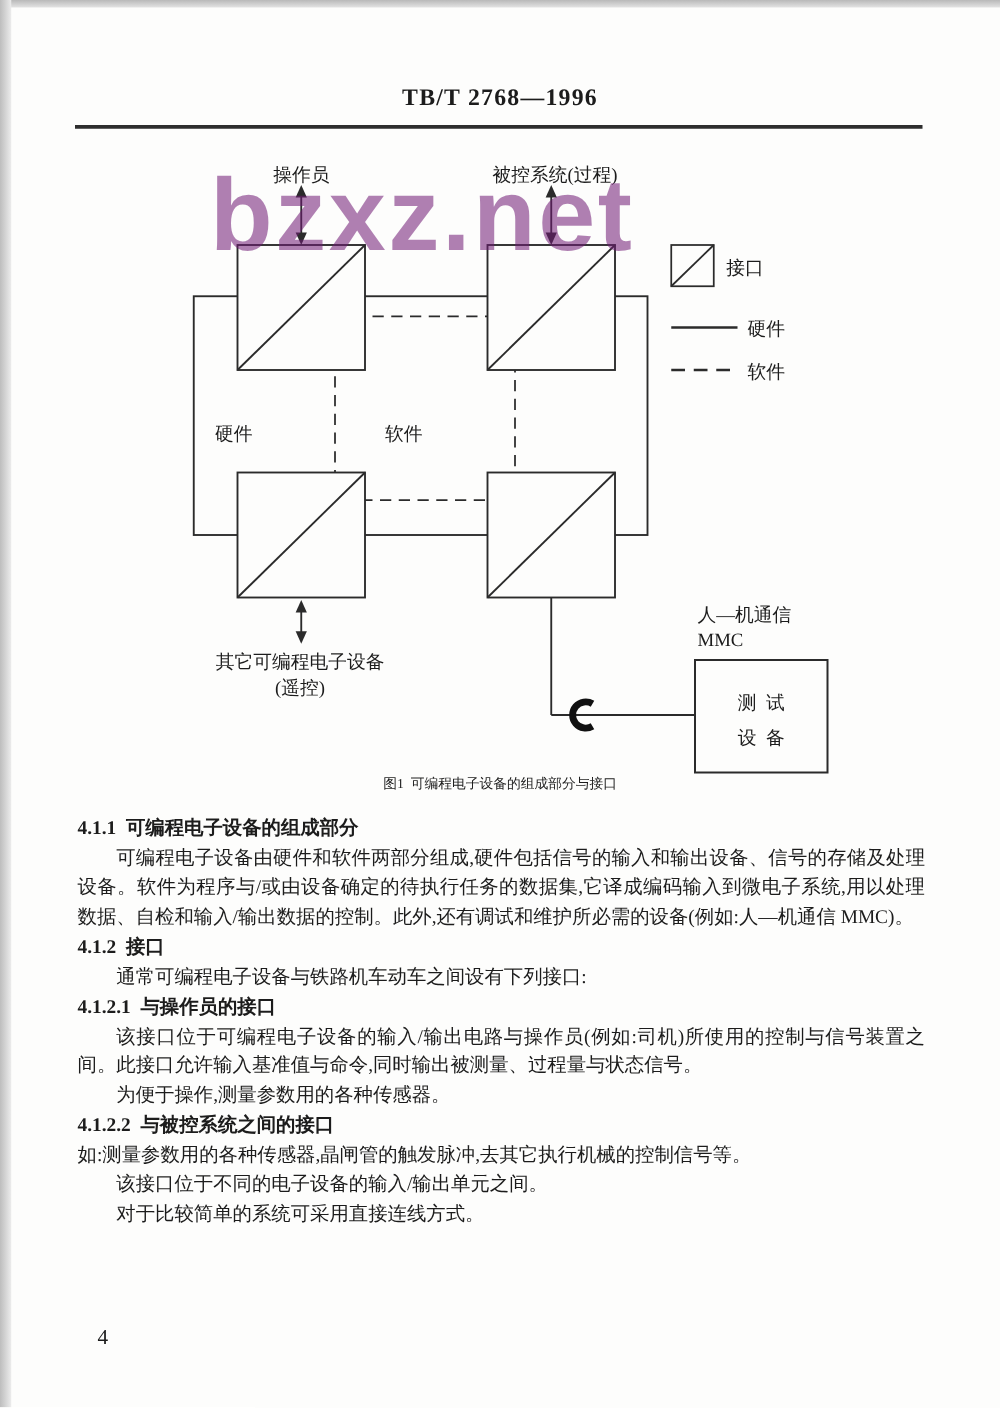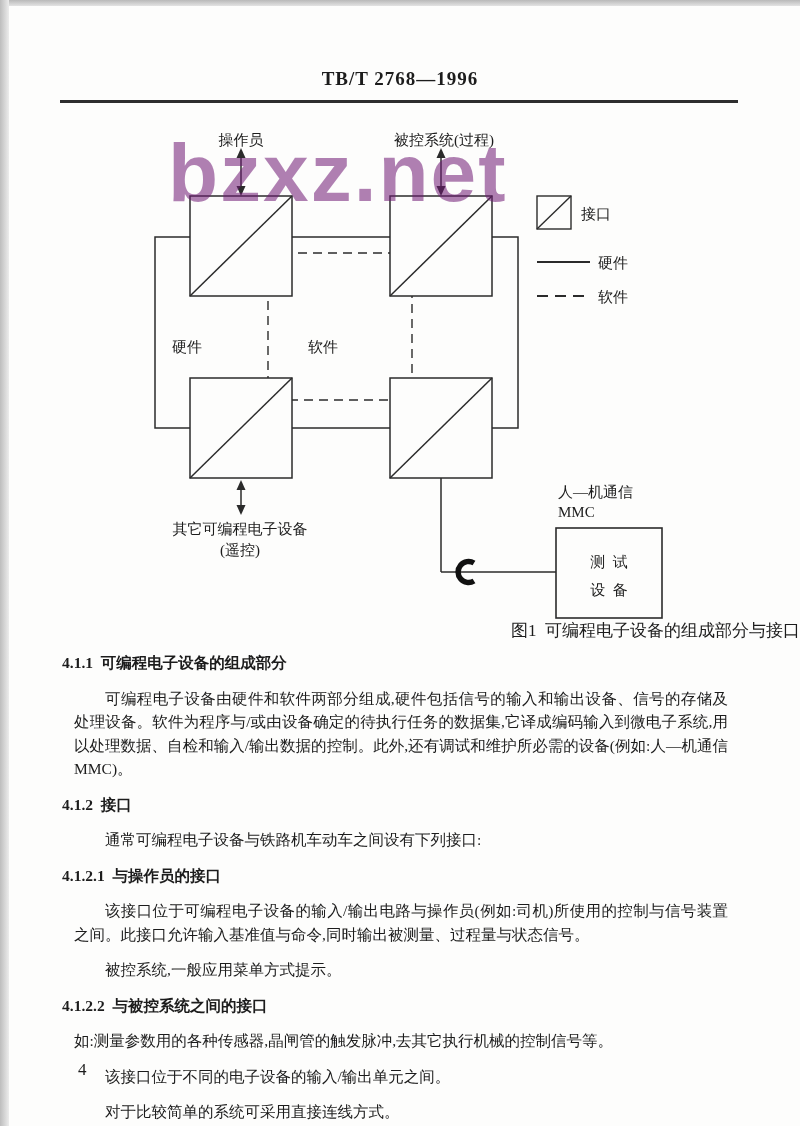--- a/index.html
+++ b/index.html
@@ -35,28 +35,28 @@
   }
   .watermark {
     position:absolute; top:126px; left:168px;
     font-family:"Liberation Sans","DejaVu Sans",sans-serif;
     font-size:82px; font-weight:bold; letter-spacing:2px;
     color:#701a75; opacity:0.55; z-index:3;
     pointer-events:none;
   }
   .figure-caption {
     position:absolute; top:619px; left:0; width:100%;
-    text-align:right; font-size:17px; white-space:pre; z-index:2;
+    text-align:center; font-size:11px; white-space:pre; z-index:2;
   }
   .body-text {
     position:absolute; top:650px; left:62px; width:678px;
     font-size:15.5px; line-height:23.5px; text-align:justify; z-index:2;
   }
   .body-text .h { font-weight:bold; white-space:pre-wrap; margin-top:1px; }
-  .body-text p { margin:12px; }
+  .body-text p { margin:0; }
   .body-text p.indent { text-indent:2em; }
   .body-text p.flush { text-indent:0; }
   .page-number {
     position:absolute; top:1060px; left:78px;
     font-size:17px; z-index:2;
   }
 </style>
 </head>
 <body>
 
@@ -146,21 +146,21 @@
 
   <div class="figure-caption">图1  可编程电子设备的组成部分与接口</div>
 
   <div class="body-text">
     <div class="h">4.1.1  可编程电子设备的组成部分</div>
     <p class="indent">可编程电子设备由硬件和软件两部分组成,硬件包括信号的输入和输出设备、信号的存储及处理设备。软件为程序与/或由设备确定的待执行任务的数据集,它译成编码输入到微电子系统,用以处理数据、自检和输入/输出数据的控制。此外,还有调试和维护所必需的设备(例如:人—机通信 MMC)。</p>
     <div class="h">4.1.2  接口</div>
     <p class="indent">通常可编程电子设备与铁路机车动车之间设有下列接口:</p>
     <div class="h">4.1.2.1  与操作员的接口</div>
     <p class="indent">该接口位于可编程电子设备的输入/输出电路与操作员(例如:司机)所使用的控制与信号装置之间。此接口允许输入基准值与命令,同时输出被测量、过程量与状态信号。</p>
-    <p class="indent">被控系统,一般应用菜单方式提示。</p>
+    <p class="indent">为便于操作,测量参数用的各种传感器。</p>
     <div class="h">4.1.2.2  与被控系统之间的接口</div>
     <p class="flush">如:测量参数用的各种传感器,晶闸管的触发脉冲,去其它执行机械的控制信号等。</p>
     <p class="indent">该接口位于不同的电子设备的输入/输出单元之间。</p>
     <p class="indent">对于比较简单的系统可采用直接连线方式。</p>
   </div>
 
   <div class="page-number">4</div>
 
 </div>
 

